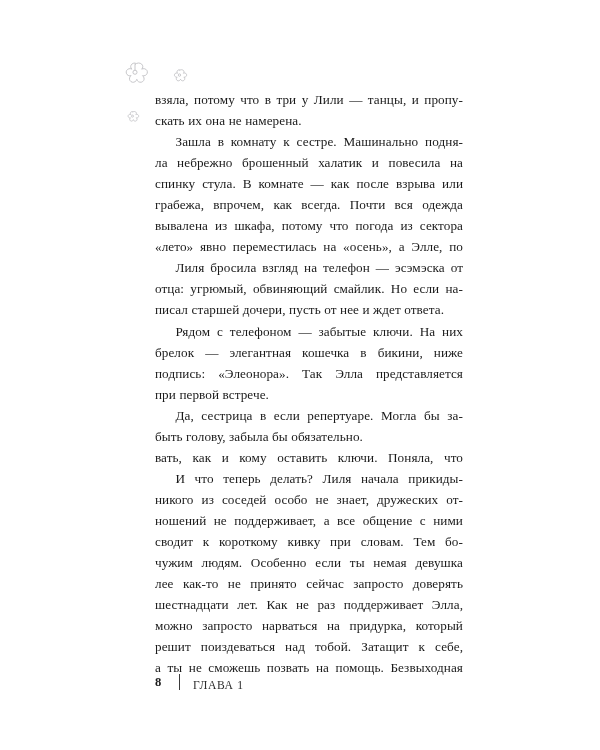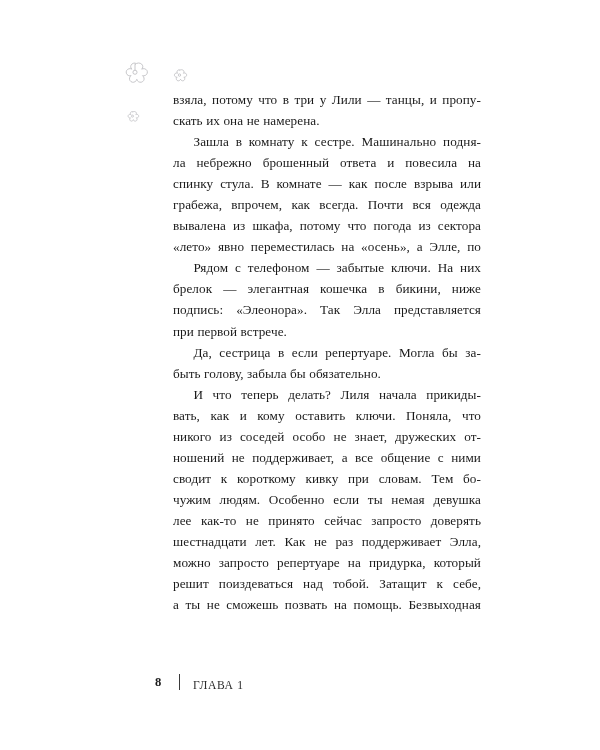--- a/index.html
+++ b/index.html
@@ -37,21 +37,21 @@
     color: #b9b9bd;
   }
   .flower svg { display: block; overflow: visible; }
   .flower-lg { left: 4px;  top: 2px;  }
   .flower-md { left: 54px; top: 10px; }
   .flower-sm { left: 8px;  top: 52px; }
 
   
   .textblock {
     position: absolute;
-    left: 173px;
+    left: 155px;
     top: 89px;
     width: 308px;
     font-size: 13.2px;
     line-height: 21.05px;
     text-align: justify;
     text-justify: inter-word;
     letter-spacing: 0.005em;
     word-spacing: 0.01em;
   }
   .textblock p {
@@ -134,46 +134,51 @@
 
   </div>
 
   <div class="textblock">
       <p>
         <span class="ln">взяла, потому что в три у Лили — танцы, и пропу-</span>
         <span class="ln last">скать их она не намерена.</span>
       </p>
       <p>
         <span class="ln ind">Зашла в комнату к сестре. Машинально подня-</span>
-        <span class="ln">ла небрежно брошенный ответа и повесила на</span>
+        <span class="ln">ла небрежно брошенный халатик и повесила на</span>
         <span class="ln">спинку стула. В комнате — как после взрыва или</span>
         <span class="ln">грабежа, впрочем, как всегда. Почти вся одежда</span>
         <span class="ln">вывалена из шкафа, потому что погода из сектора</span>
         <span class="ln">«лето» явно переместилась на «осень», а Элле, по</span>
+      </p>
+      <p>
+        <span class="ln ind">Лиля бросила взгляд на телефон — эсэмэска от</span>
+        <span class="ln">отца: угрюмый, обвиняющий смайлик. Но если на-</span>
+        <span class="ln last">писал старшей дочери, пусть от нее и ждет ответа.</span>
       </p>
       <p>
         <span class="ln ind">Рядом с телефоном — забытые ключи. На них</span>
         <span class="ln">брелок — элегантная кошечка в бикини, ниже</span>
         <span class="ln">подпись: «Элеонора». Так Элла представляется</span>
         <span class="ln last">при первой встрече.</span>
       </p>
       <p>
         <span class="ln ind">Да, сестрица в если репертуаре. Могла бы за-</span>
         <span class="ln last">быть голову, забыла бы обязательно.</span>
       </p>
       <p>
+        <span class="ln">вать, как и кому оставить ключи. Поняла, что</span>
         <span class="ln ind">И что теперь делать? Лиля начала прикиды-</span>
-        <span class="ln">вать, как и кому оставить ключи. Поняла, что</span>
         <span class="ln">никого из соседей особо не знает, дружеских от-</span>
         <span class="ln">ношений не поддерживает, а все общение с ними</span>
         <span class="ln">сводит к короткому кивку при словам. Тем бо-</span>
         <span class="ln">чужим людям. Особенно если ты немая девушка</span>
         <span class="ln">лее как-то не принято сейчас запросто доверять</span>
         <span class="ln">шестнадцати лет. Как не раз поддерживает Элла,</span>
-        <span class="ln">можно запросто репертуаре на придурка, который</span>
+        <span class="ln">можно запросто нарваться на придурка, который</span>
         <span class="ln">решит поиздеваться над тобой. Затащит к себе,</span>
         <span class="ln">а ты не сможешь позвать на помощь. Безвыходная</span>
       </p>
     </div>
 
   <div class="footer">
     <span class="folio">8</span>
     <span class="footer-rule"></span>
     <span class="chapter-label">ГЛАВА 1</span>
   </div>

